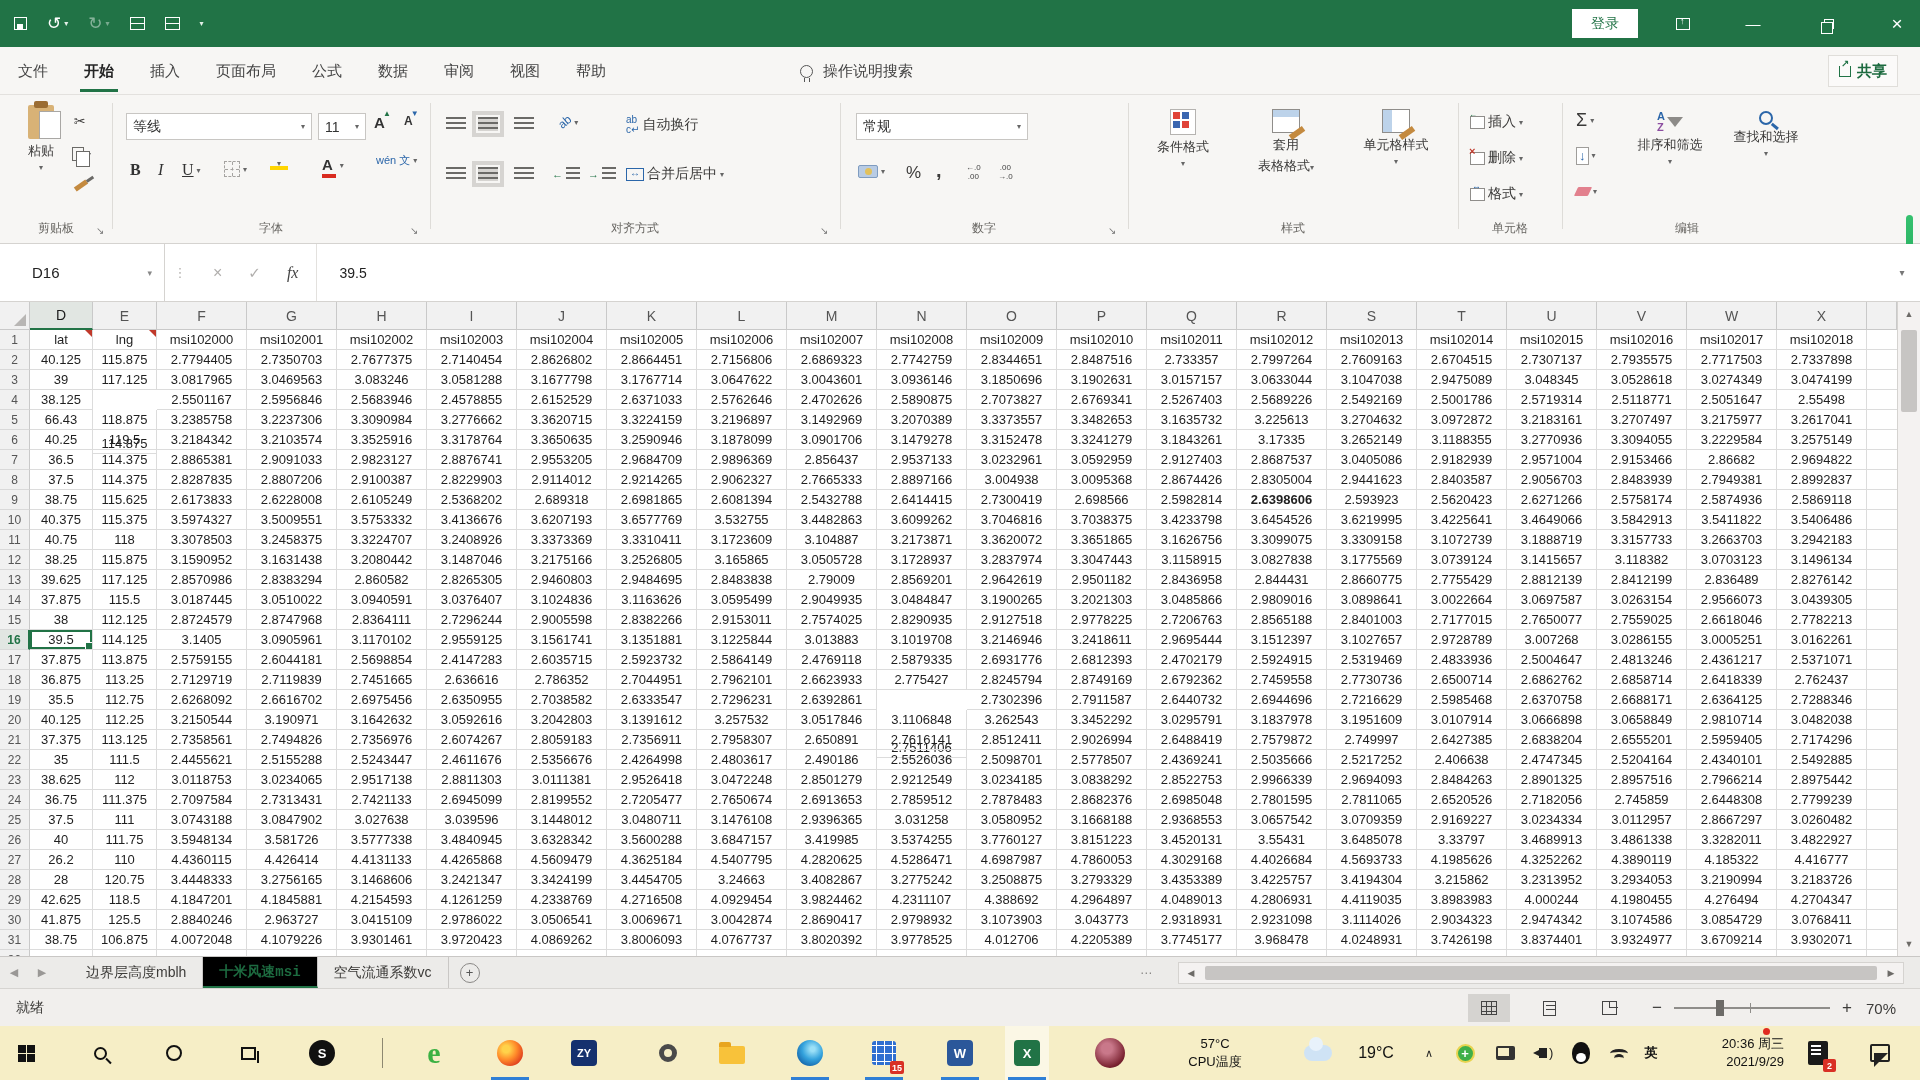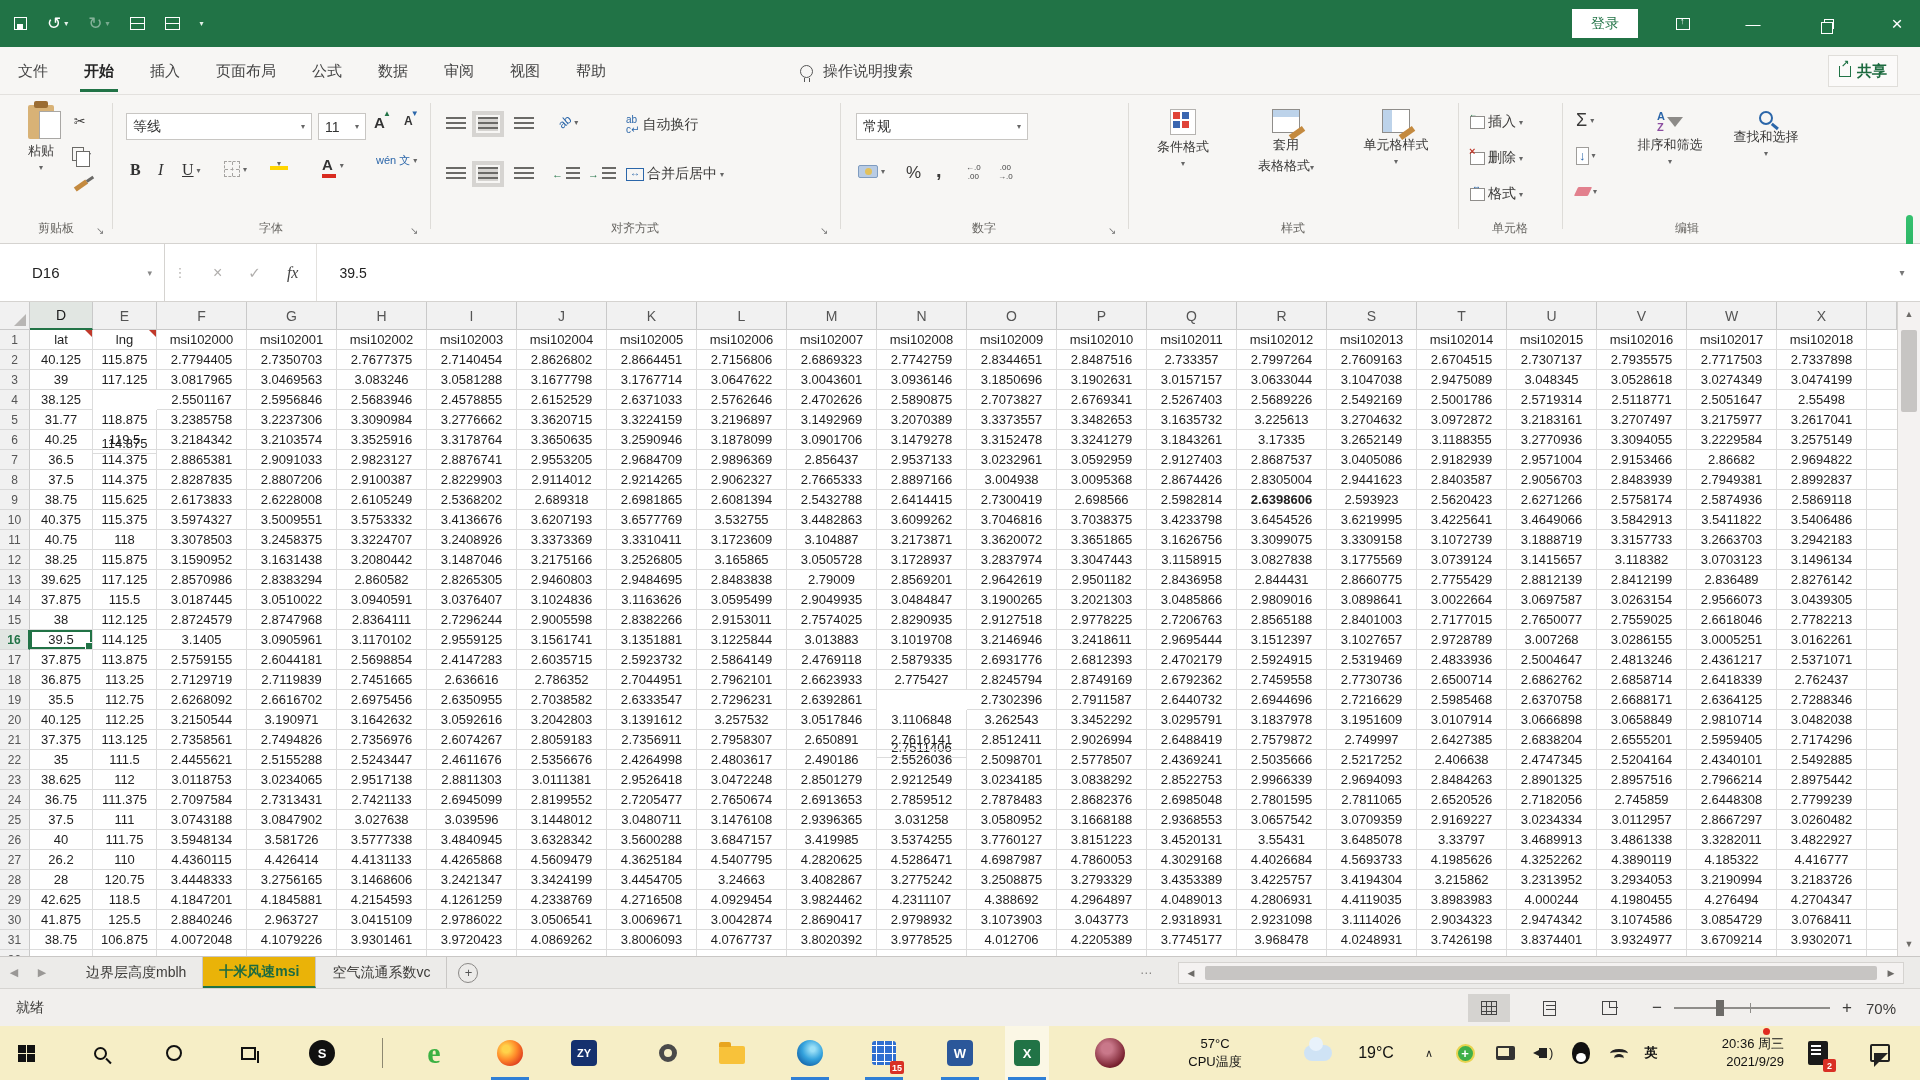--- a/index.html
+++ b/index.html
@@ -132,21 +132,21 @@
   
   .vscroll { position:absolute; left:1897px; top:302px; width:23px; height:654px; background:#f4f2f1; border-left:1px solid #d5d3d0; }
   .vbtn { position:absolute; left:0; width:22px; height:24px; display:flex; align-items:center; justify-content:center; color:#6d6b68; font-size:9px; background:#f4f2f1; }
   .vthumb { position:absolute; left:3px; top:28px; width:16px; height:82px; background:#c7c5c3; border-radius:2px; }
 
   
   .tabstrip { position:absolute; left:0; top:956px; width:1920px; height:32px; background:#ecebe9; border-top:1px solid #c9c7c5; display:flex; align-items:stretch; }
   .tsnav { width:28px; display:flex; align-items:center; justify-content:center; color:#9a9896; font-size:11px; }
   .stab { display:flex; align-items:center; padding:0 16px; font-size:14px; color:#3c3b39; border-right:1px solid #c9c7c5; cursor:pointer; }
   .stab:first-of-type { border-left:1px solid #c9c7c5; }
-  .stab.active { background:#eab308; color:#1d6b40; font-weight:bold; border-bottom:2px solid #217346; }
+  .stab.active { background:#000000; color:#1d6b40; font-weight:bold; border-bottom:2px solid #217346;font-family:Liberation Mono, monospace; }
   .addsheet { width:42px; display:flex; align-items:center; justify-content:center; }
   .addsheet .plus { width:20px; height:20px; border:1px solid #8a8886; border-radius:50%; color:#555; font-size:13px; display:flex; align-items:center; justify-content:center; }
   .tsplit { position:absolute; left:1140px; top:0; height:32px; display:flex; align-items:center; color:#8a8886; font-size:12px; }
   .hscroll { position:absolute; left:1178px; top:5px; height:22px; width:726px; background:#f4f2f1; border:1px solid #d5d3d0; display:flex; align-items:center; }
   .hbtn { width:24px; height:100%; display:flex; align-items:center; justify-content:center; color:#6d6b68; font-size:9px; }
   .hthumb { height:14px; background:#c7c5c3; border-radius:2px; flex:1; margin:0 2px; }
 
   
   .statusbar { position:absolute; left:0; top:988px; width:1920px; height:38px; background:#f1efed; border-top:1px solid #d6d4d1; }
   .ready { position:absolute; left:16px; top:0; height:38px; display:flex; align-items:center; font-size:14px; color:#3c3b39; }
@@ -611,21 +611,21 @@
           <div class="cell" style="width: 90px;">2.5492169</div>
           <div class="cell" style="width: 90px;">2.5001786</div>
           <div class="cell" style="width: 90px;">2.5719314</div>
           <div class="cell" style="width: 90px;">2.5118771</div>
           <div class="cell" style="width: 90px;">2.5051647</div>
           <div class="cell" style="width: 90px;">2.55498</div>
           <div class="cfill"></div>
         </div>
         <div class="grow">
           <div class="rn">5</div>
-          <div class="cell" style="width: 63px;">31.77</div>
+          <div class="cell" style="width: 63px;">66.43</div>
           <div class="cell" style="width: 64px;">118.875</div>
           <div class="cell" style="width: 90px;">3.2385758</div>
           <div class="cell" style="width: 90px;">3.2237306</div>
           <div class="cell" style="width: 90px;">3.3090984</div>
           <div class="cell" style="width: 90px;">3.2776662</div>
           <div class="cell" style="width: 90px;">3.3620715</div>
           <div class="cell" style="width: 90px;">3.3224159</div>
           <div class="cell" style="width: 90px;">3.2196897</div>
           <div class="cell" style="width: 90px;">3.1492969</div>
           <div class="cell" style="width: 90px;">3.2070389</div>

